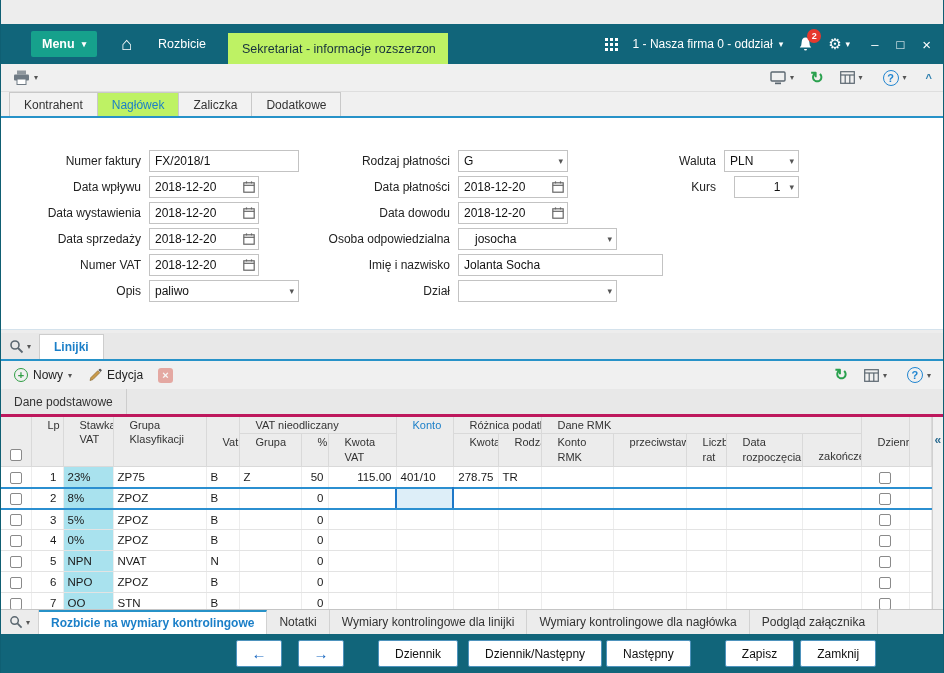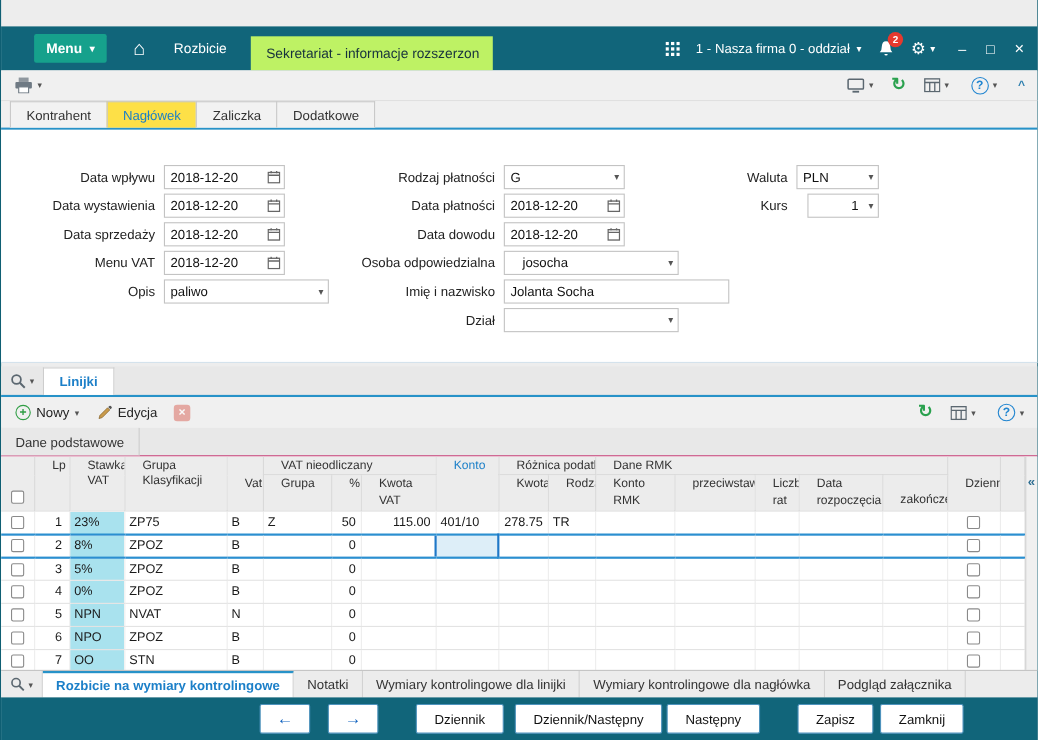--- a/index.html
+++ b/index.html
@@ -43,21 +43,21 @@
   .refresh { color: #2aa14e; font-size: 16px; font-weight: bold; line-height: 1; }
   .help-circle { width: 16px; height: 16px; border: 1.6px solid #2185d0; color: #2185d0; border-radius: 50%;
                  display: flex; align-items: center; justify-content: center; font-size: 11px; font-weight: bold; }
   .collapse-up { color: #2e7fae; font-weight: bold; font-size: 11px; padding: 0 3px; }
 
   
   .main-tabs { flex: 0 0 26px; background: #f0f0f0; display: flex; align-items: flex-end;
                padding-left: 8px; border-bottom: 2px solid #2792c8; }
   .mtab { height: 24px; padding: 0 14px; display: flex; align-items: center; background: #f2f2f2;
           border: 1px solid #c9c9c9; border-bottom: none; margin-right: -1px; color: #333; }
-  .mtab.active { background: #fde047; color: #1b7fc8; }
+  .mtab.active { background: #bef264; color: #1b7fc8; }
 
   
   .form-panel { flex: 0 0 212px; background: #fff; border-bottom: 1px solid #d4e2ec;
                 padding-top: 32px; display: flex; }
   .fcol { display: flex; flex-direction: column; gap: 4px; }
   .fcol1 { width: 305px; } .fcol2 { width: 362px; } .fcol3 { width: 270px; }
   .frow { display: flex; align-items: center; height: 22px; }
   .flabel { text-align: right; padding-right: 8px; color: #222; }
   .fcol1 .flabel { width: 148px; } .fcol2 .flabel { width: 152px; } .fcol3 .flabel { width: 56px; }
   .control { height: 22px; border: 1px solid #c3c3c3; background: #fff; display: flex; align-items: center; }
@@ -83,21 +83,21 @@
   
   .lines-toolbar { flex: 0 0 28px; background: #f0f0f0; display: flex; align-items: center; padding: 0 8px; gap: 6px; }
   .tool-btn { display: flex; align-items: center; gap: 5px; padding: 3px 5px; color: #222; }
   .tool-btn .caret { font-size: 8px; color: #555; }
   .plus-circle { width: 14px; height: 14px; border: 1.4px solid #2f9e44; color: #2f9e44; border-radius: 50%;
                  display: flex; align-items: center; justify-content: center; font-size: 11px; font-weight: bold; line-height: 1; }
   .del-icon { width: 15px; height: 15px; background: #dc6f63; opacity: .55; border-radius: 3px; color: #fff;
               display: flex; align-items: center; justify-content: center; font-size: 11px; font-weight: bold; margin-left: 4px; }
 
   
-  .subtabs { flex: 0 0 25px; background: #e8e8e8; display: flex; align-items: flex-end; border-bottom: 1px solid #be185d; }
+  .subtabs { flex: 0 0 25px; background: #e8e8e8; display: flex; align-items: flex-end; border-bottom: 3px solid #be185d; }
   .stab { height: 25px; padding: 0 13px; display: flex; align-items: center; border-right: 1px solid #cdcdcd;
           background: #e8e8e8; color: #333; }
   .stab.active { background: #d8edf6; color: #123c4d; font-weight: bold; border-bottom: 2px solid #2792c8; }
 
   
   .grid-area { flex: 1; display: flex; background: #fff; overflow: hidden; }
   table.grid { border-collapse: collapse; table-layout: fixed; width: 930px; font-size: 11.5px; }
   .grid th { background: #ececec; font-weight: normal; text-align: left; vertical-align: top;
              padding: 1px 16px; border-right: 1px solid #d9d9d9; border-bottom: 1px solid #d9d9d9;
              color: #333; white-space: pre-line; line-height: 1.3; font-size: 11px; overflow: hidden; }
@@ -237,20 +237,26 @@
   <div class="main-tabs">
     <div class="mtab">Kontrahent</div>
     <div class="mtab active">Nagłówek</div>
     <div class="mtab">Zaliczka</div>
     <div class="mtab">Dodatkowe</div>
   </div>
 
   <div class="form-panel">
     <div class="fcol fcol1">
       <div class="frow">
+        <label class="flabel">Numer faktury</label>
+        <div class="control w150">
+          <input value="FX/2018/1" style="">
+        </div>
+      </div>
+      <div class="frow">
         <label class="flabel">Data wpływu</label>
         <div class="control w110">
           <input value="2018-12-20" style="">
           <span class="calbtn">
               <svg width="12" height="12" viewBox="0 0 12 12">
                 <rect x="0.8" y="1.8" width="10.4" height="9.4" fill="none" stroke="#666" stroke-width="1.2"></rect>
                 <line x1="0.8" y1="4.3" x2="11.2" y2="4.3" stroke="#666" stroke-width="1.2"></line>
                 <line x1="3.5" y1="0.4" x2="3.5" y2="2.4" stroke="#666" stroke-width="1.2"></line>
                 <line x1="8.5" y1="0.4" x2="8.5" y2="2.4" stroke="#666" stroke-width="1.2"></line>
               </svg>
@@ -279,21 +285,21 @@
               <svg width="12" height="12" viewBox="0 0 12 12">
                 <rect x="0.8" y="1.8" width="10.4" height="9.4" fill="none" stroke="#666" stroke-width="1.2"></rect>
                 <line x1="0.8" y1="4.3" x2="11.2" y2="4.3" stroke="#666" stroke-width="1.2"></line>
                 <line x1="3.5" y1="0.4" x2="3.5" y2="2.4" stroke="#666" stroke-width="1.2"></line>
                 <line x1="8.5" y1="0.4" x2="8.5" y2="2.4" stroke="#666" stroke-width="1.2"></line>
               </svg>
             </span>
         </div>
       </div>
       <div class="frow">
-        <label class="flabel">Menu VAT</label>
+        <label class="flabel">Numer VAT</label>
         <div class="control w110">
           <input value="2018-12-20" style="">
           <span class="calbtn">
               <svg width="12" height="12" viewBox="0 0 12 12">
                 <rect x="0.8" y="1.8" width="10.4" height="9.4" fill="none" stroke="#666" stroke-width="1.2"></rect>
                 <line x1="0.8" y1="4.3" x2="11.2" y2="4.3" stroke="#666" stroke-width="1.2"></line>
                 <line x1="3.5" y1="0.4" x2="3.5" y2="2.4" stroke="#666" stroke-width="1.2"></line>
                 <line x1="8.5" y1="0.4" x2="8.5" y2="2.4" stroke="#666" stroke-width="1.2"></line>
               </svg>
             </span>

